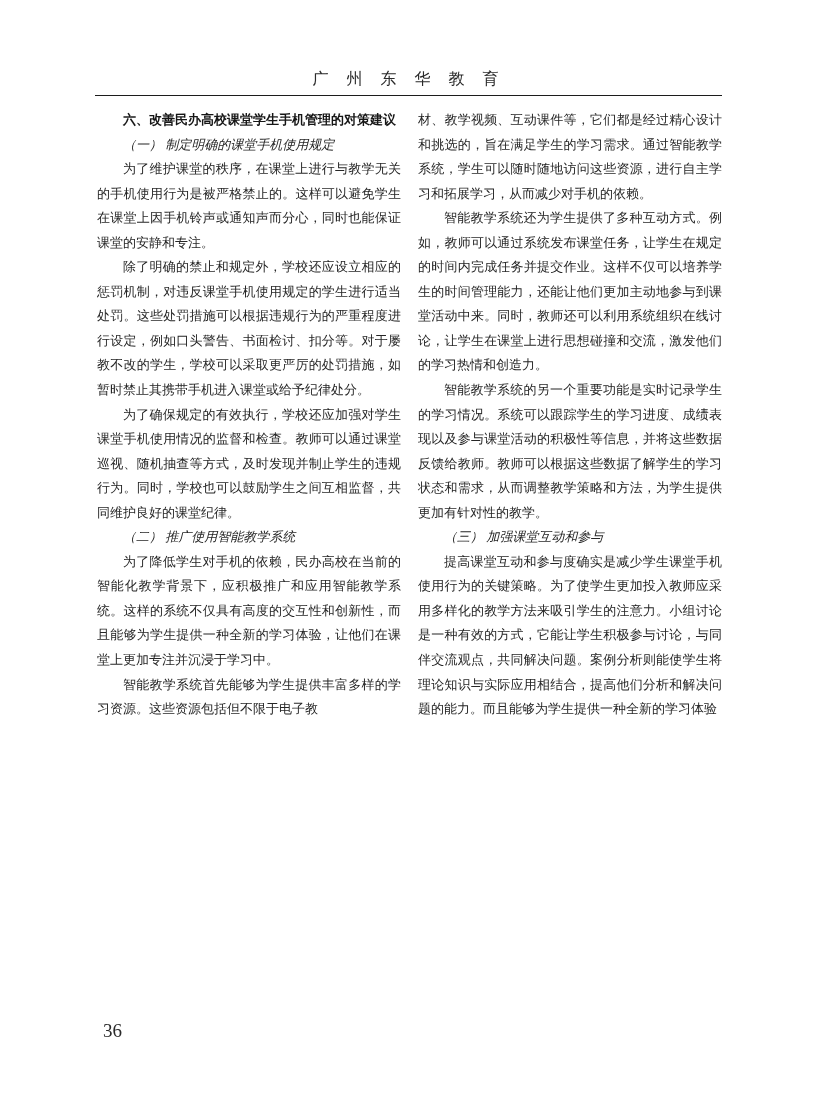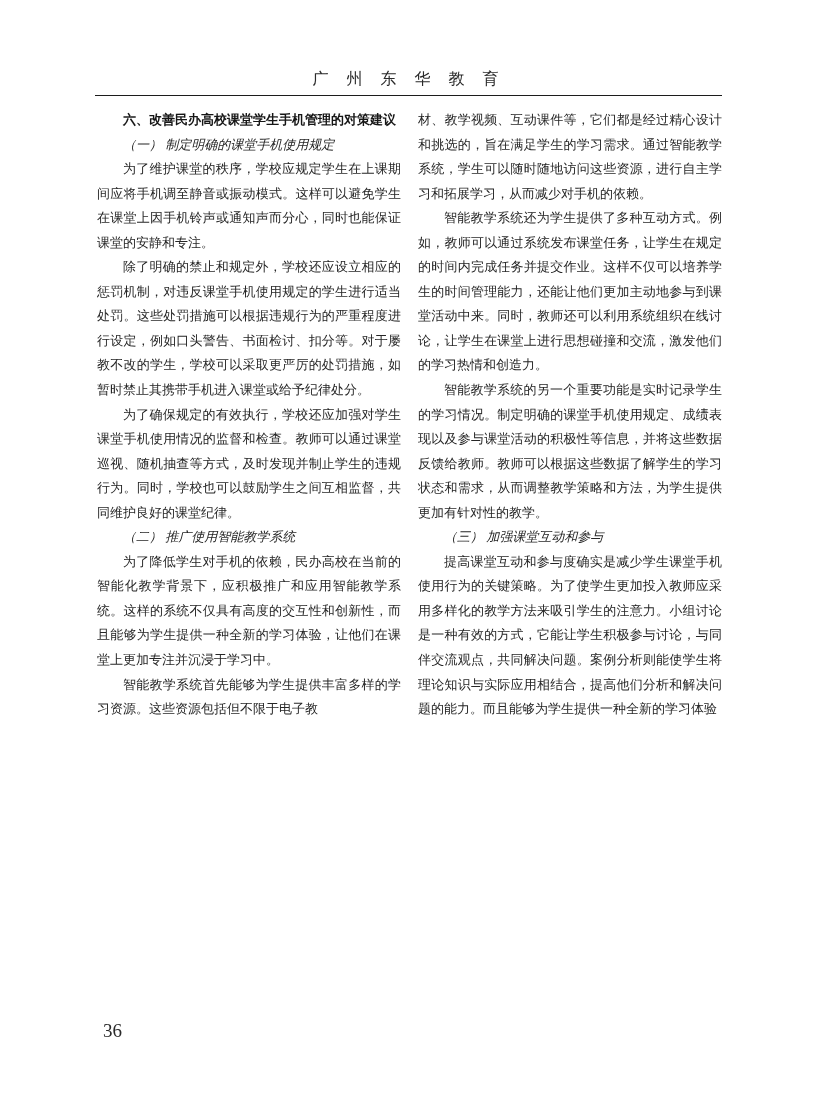--- a/index.html
+++ b/index.html
@@ -70,31 +70,31 @@
 <div class="page">
 
   <div class="running-header">广 州 东 华 教 育</div>
 
   <hr class="header-rule">
 
   <div class="article">
     <div class="column">
         <p class="heading">六、改善民办高校课堂学生手机管理的对策建议</p>
         <p class="subheading">（一） 制定明确的课堂手机使用规定</p>
-        <p class="para">为了维护课堂的秩序，学校应规定学生在上课期间应将手机调至静音或振动模式。这样可以避免学生在课堂上因手机铃声或通知声而分心，同时也能保证课堂的安静和专注。</p>
+        <p class="para">为了维护课堂的秩序，在课堂上进行与教学无关的手机使用行为是被严格禁止的。这样可以避免学生在课堂上因手机铃声或通知声而分心，同时也能保证课堂的安静和专注。</p>
         <p class="para">除了明确的禁止和规定外，学校还应设立相应的惩罚机制，对违反课堂手机使用规定的学生进行适当处罚。这些处罚措施可以根据违规行为的严重程度进行设定，例如口头警告、书面检讨、扣分等。对于屡教不改的学生，学校可以采取更严厉的处罚措施，如暂时禁止其携带手机进入课堂或给予纪律处分。</p>
         <p class="para">为了确保规定的有效执行，学校还应加强对学生课堂手机使用情况的监督和检查。教师可以通过课堂巡视、随机抽查等方式，及时发现并制止学生的违规行为。同时，学校也可以鼓励学生之间互相监督，共同维护良好的课堂纪律。</p>
         <p class="subheading">（二） 推广使用智能教学系统</p>
         <p class="para">为了降低学生对手机的依赖，民办高校在当前的智能化教学背景下，应积极推广和应用智能教学系统。这样的系统不仅具有高度的交互性和创新性，而且能够为学生提供一种全新的学习体验，让他们在课堂上更加专注并沉浸于学习中。</p>
         <p class="para">智能教学系统首先能够为学生提供丰富多样的学习资源。这些资源包括但不限于电子教</p>
       </div>
     <div class="column">
         <p class="continue">材、教学视频、互动课件等，它们都是经过精心设计和挑选的，旨在满足学生的学习需求。通过智能教学系统，学生可以随时随地访问这些资源，进行自主学习和拓展学习，从而减少对手机的依赖。</p>
         <p class="para">智能教学系统还为学生提供了多种互动方式。例如，教师可以通过系统发布课堂任务，让学生在规定的时间内完成任务并提交作业。这样不仅可以培养学生的时间管理能力，还能让他们更加主动地参与到课堂活动中来。同时，教师还可以利用系统组织在线讨论，让学生在课堂上进行思想碰撞和交流，激发他们的学习热情和创造力。</p>
-        <p class="para">智能教学系统的另一个重要功能是实时记录学生的学习情况。制定明确的课堂手机使用规定、成绩表现以及参与课堂活动的积极性等信息，并将这些数据反馈给教师。教师可以根据这些数据了解学生的学习状态和需求，从而调整教学策略和方法，为学生提供更加有针对性的教学。</p>
+        <p class="para">智能教学系统的另一个重要功能是实时记录学生的学习情况。系统可以跟踪学生的学习进度、成绩表现以及参与课堂活动的积极性等信息，并将这些数据反馈给教师。教师可以根据这些数据了解学生的学习状态和需求，从而调整教学策略和方法，为学生提供更加有针对性的教学。</p>
         <p class="subheading">（三） 加强课堂互动和参与</p>
         <p class="para">提高课堂互动和参与度确实是减少学生课堂手机使用行为的关键策略。为了使学生更加投入教师应采用多样化的教学方法来吸引学生的注意力。小组讨论是一种有效的方式，它能让学生积极参与讨论，与同伴交流观点，共同解决问题。案例分析则能使学生将理论知识与实际应用相结合，提高他们分析和解决问题的能力。而且能够为学生提供一种全新的学习体验</p>
       </div>
   </div>
 
   <div class="page-number">36</div>
 
 </div>
 
 </body></html>

